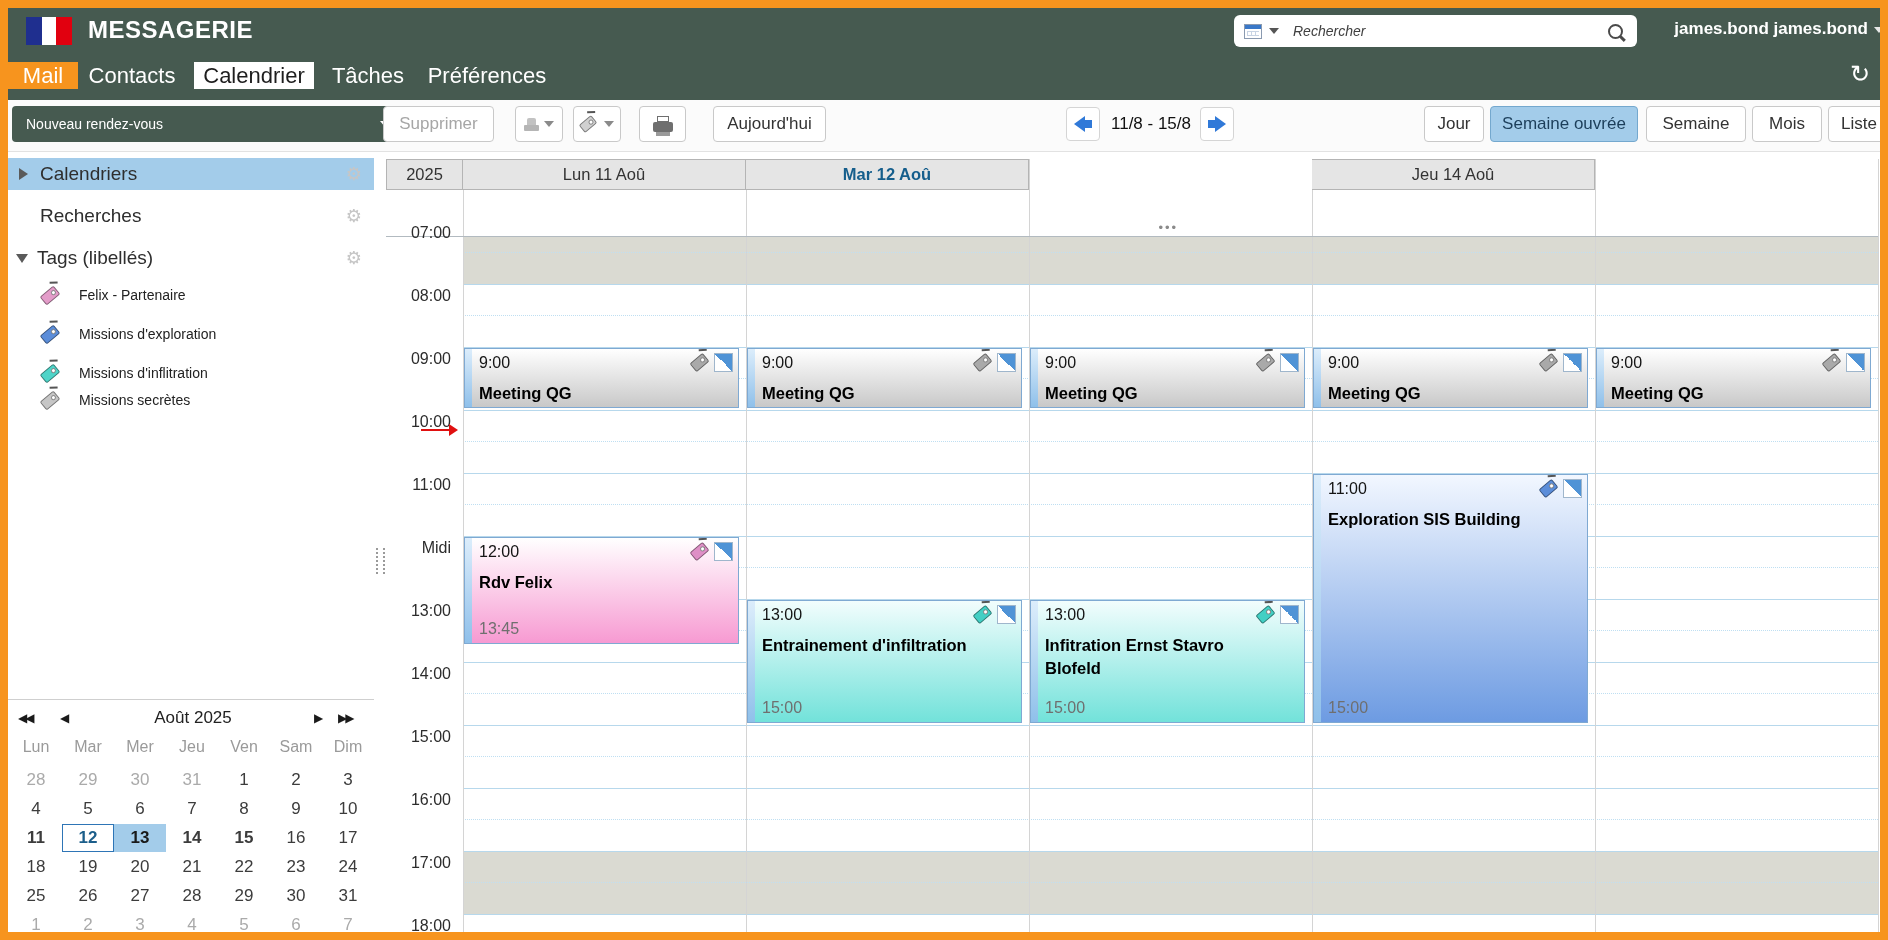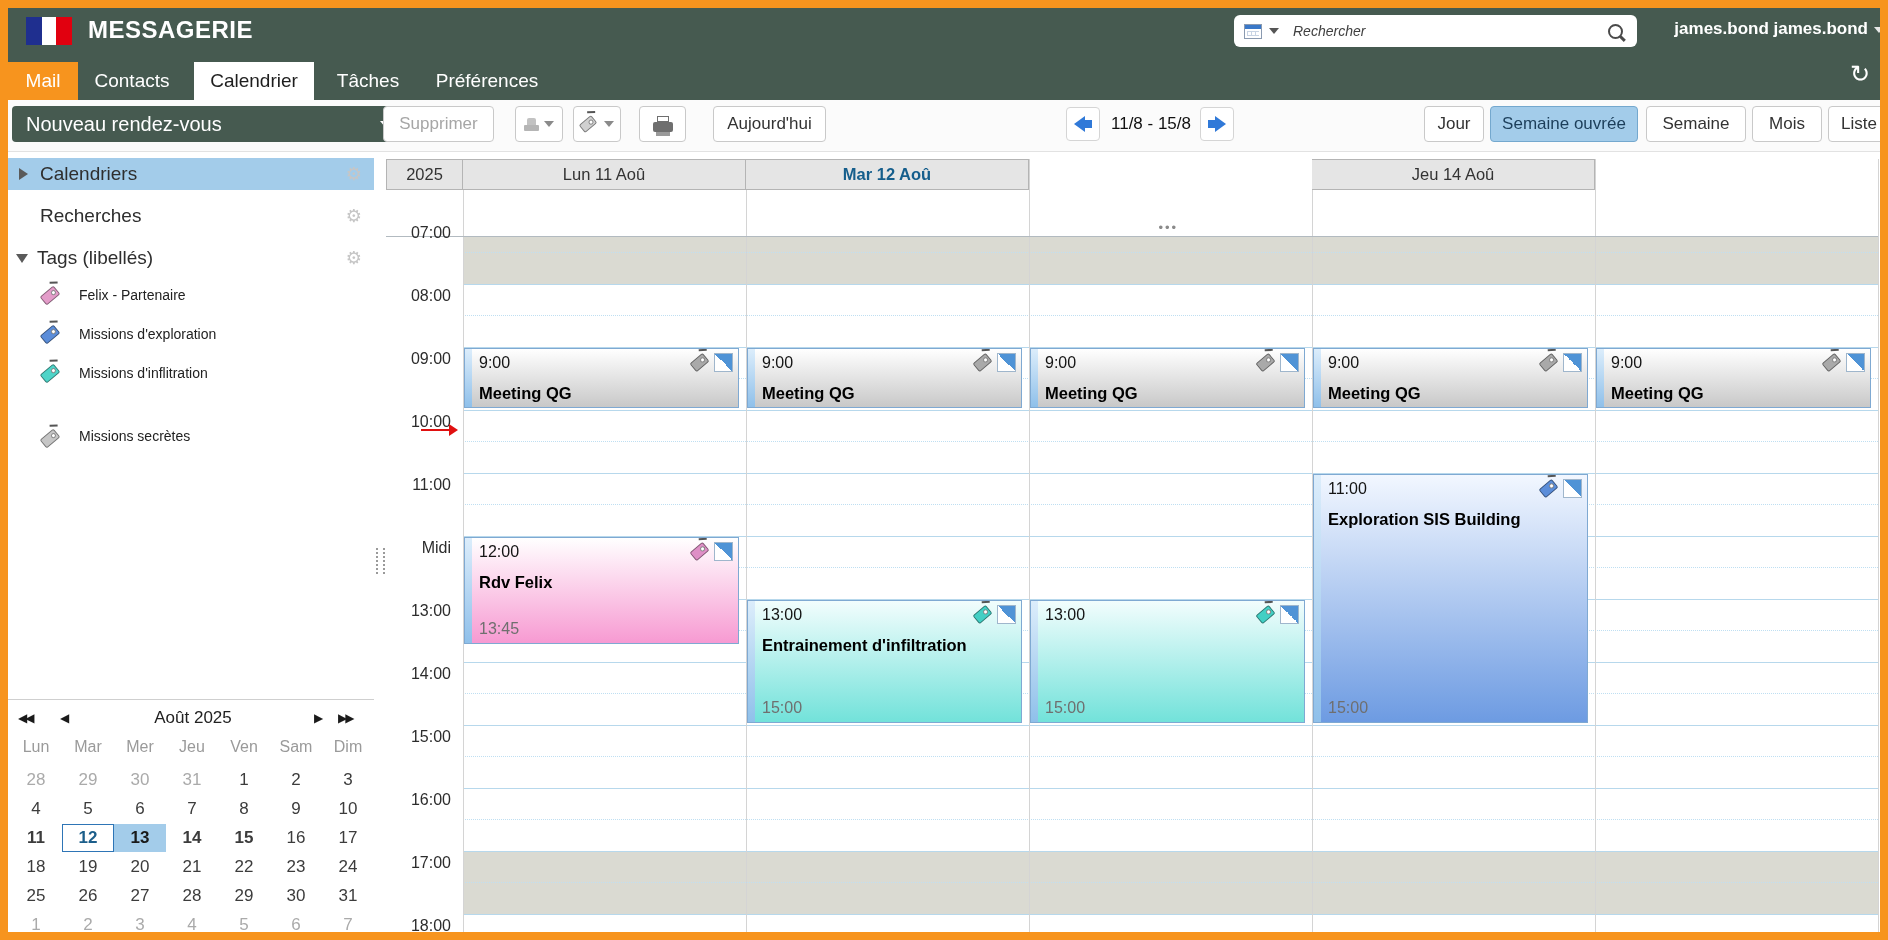--- a/index.html
+++ b/index.html
@@ -26,33 +26,33 @@
   #search-ph{flex:1;margin-left:14px;font-style:italic;font-size:14px;color:#404040;}
   .mag{width:11px;height:11px;border:2px solid #4a4a4a;border-radius:50%;position:relative;margin-right:4px;}
   .mag::after{content:'';position:absolute;width:7px;height:2.5px;background:#4a4a4a;
     transform:rotate(45deg);left:9px;top:11px;}
   #username{position:absolute;left:1648px;top:11px;width:212px;font-size:17px;font-weight:bold;color:#fff;
     white-space:nowrap;text-align:right;}
   #user-arrow{position:absolute;left:1866px;top:19px;width:0;height:0;border-left:5px solid transparent;
     border-right:5px solid transparent;border-top:6px solid #e8e8e8;}
   
   #tabbar{position:absolute;left:0;top:46px;width:1872px;height:46px;background:#465A50;}
-  .tab{position:absolute;top:8px;height:38px;display:flex;align-items:center;justify-content:center;
-    font-size:19px;color:#fff;}
+  .tab{position:absolute;top:8px;height:27px;display:flex;align-items:center;justify-content:center;
+    font-size:22px;color:#fff;}
   .tab.accent{background:#F7941E;}
   .tab.active{background:#fff;color:#1e1e1e;}
   #refresh{position:absolute;left:1842px;top:6px;color:#fff;font-size:24px;}
   
   #toolbar{position:absolute;left:0;top:92px;width:1872px;height:52px;background:#fbfbfb;border-bottom:1px solid #e2e2e2;box-sizing:border-box;}
   .btn{position:absolute;top:6px;height:36px;background:#fff;border:1px solid #c9c9c9;border-radius:4px;
     font-size:17px;color:#333;display:flex;align-items:center;justify-content:center;box-sizing:border-box;}
   .btn.disabled{color:#a6a6a6;}
   .btn.selected{background:#A3CCEA;border-color:#74A8CE;color:#1c3e5a;}
   #new-appt{position:absolute;left:4px;top:6px;width:392px;height:36px;background:#465A50;border-radius:4px;
-    color:#fff;font-size:20px;display:flex;align-items:center;box-sizing:border-box;padding:0 14px;}
+    color:#fff;font-size:14px;display:flex;align-items:center;box-sizing:border-box;padding:0 14px;}
   #new-appt .dd{margin-left:auto;border-top-color:#fff;}
   .stamp{width:15px;height:6px;background:#b5b5b5;border-radius:1px;position:relative;margin-top:8px;}
   .stamp::before{content:'';position:absolute;left:3px;top:-7px;width:9px;height:7px;background:#c2c2c2;border-radius:2px 2px 0 0;}
   .tg{display:inline-block;width:16px;height:10px;border-radius:2px;border:1px solid rgba(0,0,0,.4);
     transform:rotate(-40deg);position:relative;box-sizing:border-box;}
   .tg::after{content:'';position:absolute;right:1.5px;top:2px;width:3px;height:3px;background:#fff;
     border-radius:50%;border:1px solid rgba(0,0,0,.45);}
   .tg::before{content:'';position:absolute;right:-7px;top:-4px;width:8px;height:2px;background:#555;transform:rotate(38deg);}
   .printer{width:20px;height:10px;background:#6f6f6f;border-radius:2px;position:relative;margin-top:6px;}
   .printer::before{content:'';position:absolute;left:4px;top:-6px;width:12px;height:6px;background:#fff;border:1px solid #6f6f6f;box-sizing:border-box;}
@@ -213,21 +213,21 @@
         <div class="lbl">Felix - Partenaire</div>
       </div>
       <div class="tag-row" style="top: 310px;">
         <div class="tg" style="background: rgb(91, 141, 217);"></div>
         <div class="lbl">Missions d'exploration</div>
       </div>
       <div class="tag-row" style="top: 349px;">
         <div class="tg" style="background: rgb(79, 212, 200);"></div>
         <div class="lbl">Missions d'inflitration</div>
       </div>
-      <div class="tag-row" style="top: 404px; align-items: flex-end;">
+      <div class="tag-row" style="top: 376px;">
         <div class="tg" style="background: rgb(198, 198, 198);"></div>
         <div class="lbl">Missions secrètes</div>
       </div>
     </div>
   <div id="splitter">
     <div id="split-dots"></div>
   </div>
   <div id="side-divider"></div>
 
   <div id="mini-title-row">
@@ -422,20 +422,21 @@
         <div class="etitle">Entrainement d'infiltration</div>
         <div class="eend">15:00</div>
       </div>
       <div class="evt" style="left: 644px; top: 448px; width: 275px; height: 123px; background: linear-gradient(rgb(242, 253, 253) 0%, rgb(114, 226, 218) 100%);">
         <div class="strip"></div>
         <div class="etime">13:00</div>
         <div class="eicons">
           <div class="tg" style="background: rgb(67, 207, 196);"></div>
           <div class="corner"></div>
         </div>
+        <div class="etitle">Infitration Ernst Stavro Blofeld</div>
         <div class="eend">15:00</div>
       </div>
       <div class="evt" style="left: 927px; top: 322px; width: 275px; height: 249px; background: linear-gradient(rgb(242, 247, 255) 0%, rgb(109, 155, 226) 100%);">
         <div class="strip"></div>
         <div class="etime">11:00</div>
         <div class="eicons">
           <div class="tg" style="background: rgb(91, 141, 217);"></div>
           <div class="corner"></div>
         </div>
         <div class="etitle">Exploration SIS Building</div>

